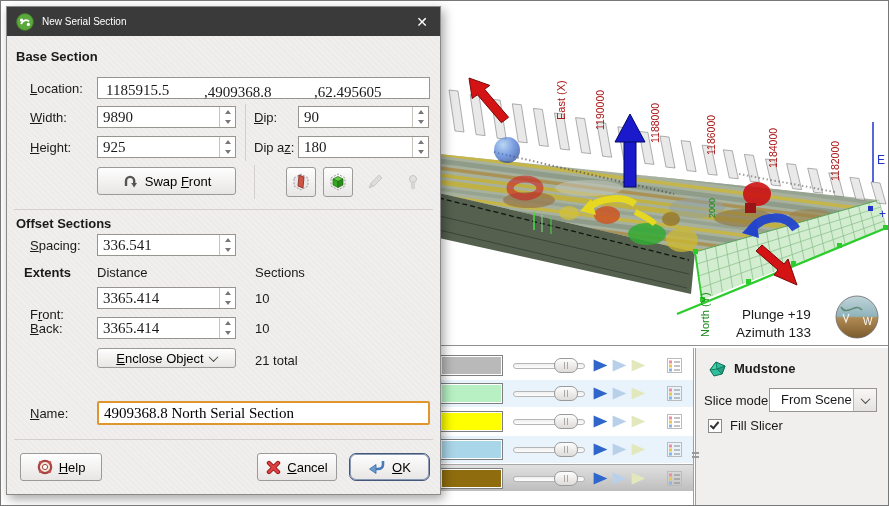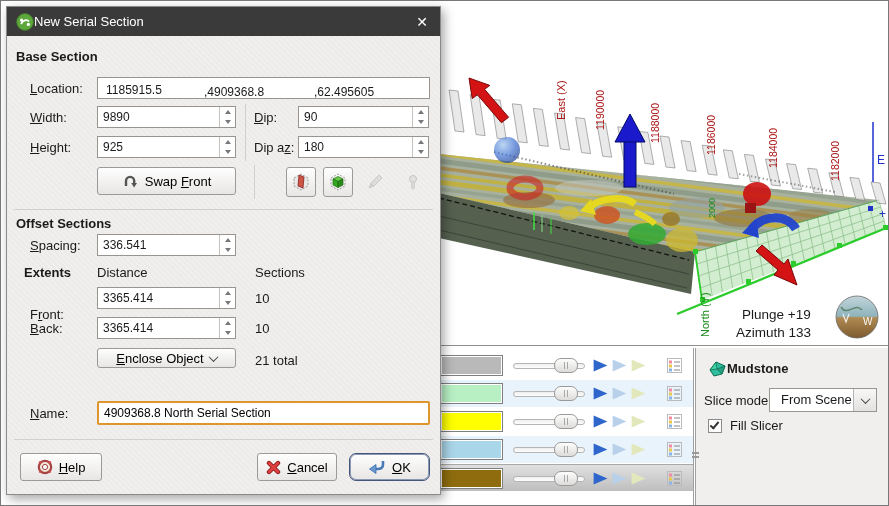--- a/index.html
+++ b/index.html
@@ -30,42 +30,42 @@
   .slider .thumb i{width:1px;height:7px;background:#a8a8a8;}
   .tri{position:absolute;top:7px;width:15px;height:13px;clip-path:polygon(4% 4%,96% 50%,4% 96%);}
   .tri1{left:156px;background:#2f66cc;}
   .tri2{left:175px;background:#b9d0ea;}
   .tri3{left:194px;background:#e3e8bc;}
   .legend-icon{position:absolute;left:230px;top:6px;width:15px;height:15px;}
 
   .props{position:absolute;left:258px;top:2px;width:193px;height:158px;background:#f0efee;border-left:1px solid #a0a0a0;}
   .v-handle{position:absolute;left:-4px;top:104px;display:flex;flex-direction:column;gap:2px;}
   .v-handle i{width:7px;height:2px;background:#9a9a9a;}
-  .props-title{position:absolute;left:12px;top:12px;display:flex;align-items:center;font-weight:bold;}
+  .props-title{position:absolute;left:12px;top:12px;display:flex;align-items:center;gap:7px;font-weight:bold;}
   .slice-label{position:absolute;left:8px;top:45px;}
   .dropdown{position:absolute;left:73px;top:40px;width:108px;height:24px;border:1px solid #98948f;background:#fff;display:flex;cursor:pointer;}
   .dropdown .dd-text{flex:1;padding:3px 11px;white-space:nowrap;overflow:hidden;}
   .dropdown .dd-btn{width:23px;border-left:1px solid #b5b5b5;background:linear-gradient(#f8f7f6,#e4e2e0);display:flex;align-items:center;justify-content:center;}
   .chev{width:7px;height:7px;border-right:1.6px solid #444;border-bottom:1.6px solid #444;transform:rotate(45deg) translate(-1px,-1px);}
   .checkrow{position:absolute;left:12px;top:70px;display:flex;align-items:center;gap:8px;cursor:pointer;}
   .checkbox{width:14px;height:14px;background:#fdfdfd;border:1px solid #8a8a8a;position:relative;}
   .checkbox .mark{position:absolute;left:3px;top:0px;width:5px;height:9px;border-right:2px solid #333;border-bottom:2px solid #333;transform:rotate(40deg);}
 
   
   .dialog{position:absolute;left:5px;top:5px;width:435px;height:489px;background:#f1efee;
      background-image:repeating-linear-gradient(45deg,rgba(0,0,0,.015) 0 2px,rgba(255,255,255,0) 2px 4px);
      border:1px solid #8a8a8a;box-shadow:3px 4px 10px rgba(0,0,0,.35);}
   .titlebar{position:absolute;left:0;top:0;right:0;height:29px;background:#3a3a3a;color:#fff;display:flex;align-items:center;}
   .titlebar .app-icon{margin-left:9px;width:18px;height:18px;}
-  .titlebar .title{font-size:13px;}
+  .titlebar .title{margin-left:8px;font-size:10px;}
   .titlebar .close{margin-left:auto;margin-right:12px;color:#fff;font-size:14px;cursor:pointer;font-family:"DejaVu Sans",sans-serif;}
   .dlg-body{position:absolute;left:0;top:29px;right:0;bottom:0;}
   .heading{position:absolute;font-weight:bold;}
   .lbl{position:absolute;white-space:nowrap;}
-  .field,.spin-field,.name-field{position:absolute;height:22px;background:#fff;border:1px solid #98948f;font-size:12px;font-family:Liberation Sans, sans-serif;color:#1a1a1a;}
+  .field,.spin-field,.name-field{position:absolute;height:22px;background:#fff;border:1px solid #98948f;font-size:15px;font-family:Liberation Serif, serif;color:#1a1a1a;}
   .field{line-height:20px;}
   .spin-field input{position:absolute;left:0;top:0;width:100%;height:100%;border:0;outline:0;padding:0 20px 0 5px;font:inherit;color:inherit;background:transparent;}
   .spin-btns{position:absolute;right:0;top:0;width:16px;height:100%;border-left:1px solid #c6c3bf;display:flex;flex-direction:column;}
   .spin-btns span{flex:1;display:flex;align-items:center;justify-content:center;cursor:pointer;}
   .arr-up{width:0;height:0;border-left:3.5px solid transparent;border-right:3.5px solid transparent;border-bottom:4px solid #777;}
   .arr-dn{width:0;height:0;border-left:3.5px solid transparent;border-right:3.5px solid transparent;border-top:4px solid #777;}
   .loc-field{padding:0;}
   .loc-field span{position:absolute;top:2px;white-space:pre;}
   .name-field{border:2px solid #e0962e;border-radius:2px;}
   .name-field input{position:absolute;left:0;top:0;width:100%;height:100%;border:0;outline:0;padding:0 5px;font:inherit;background:transparent;}

